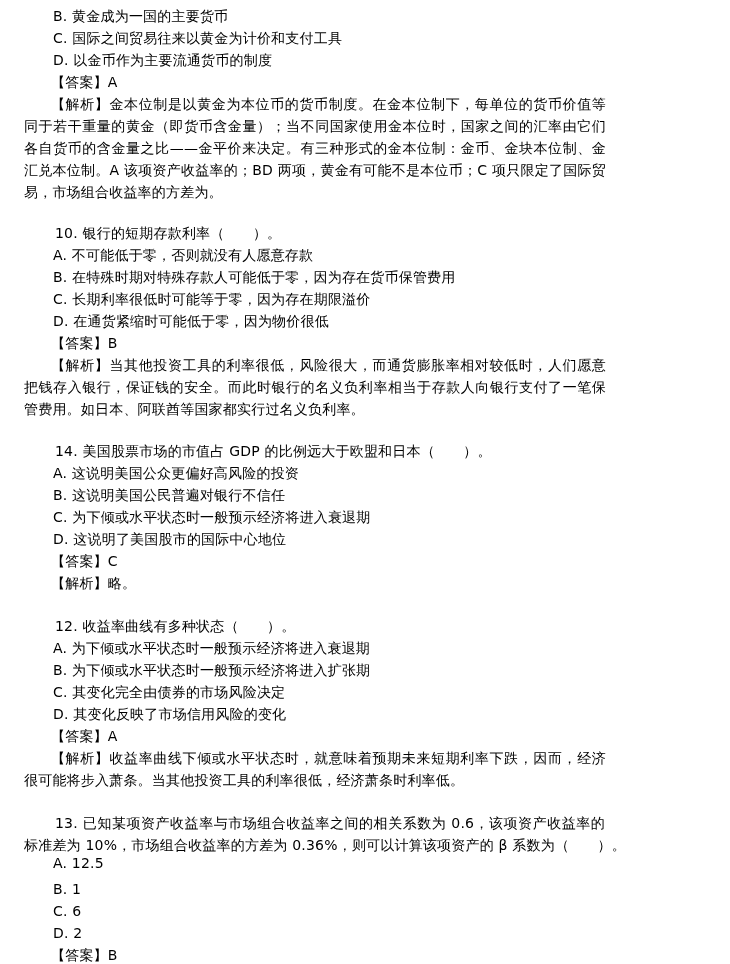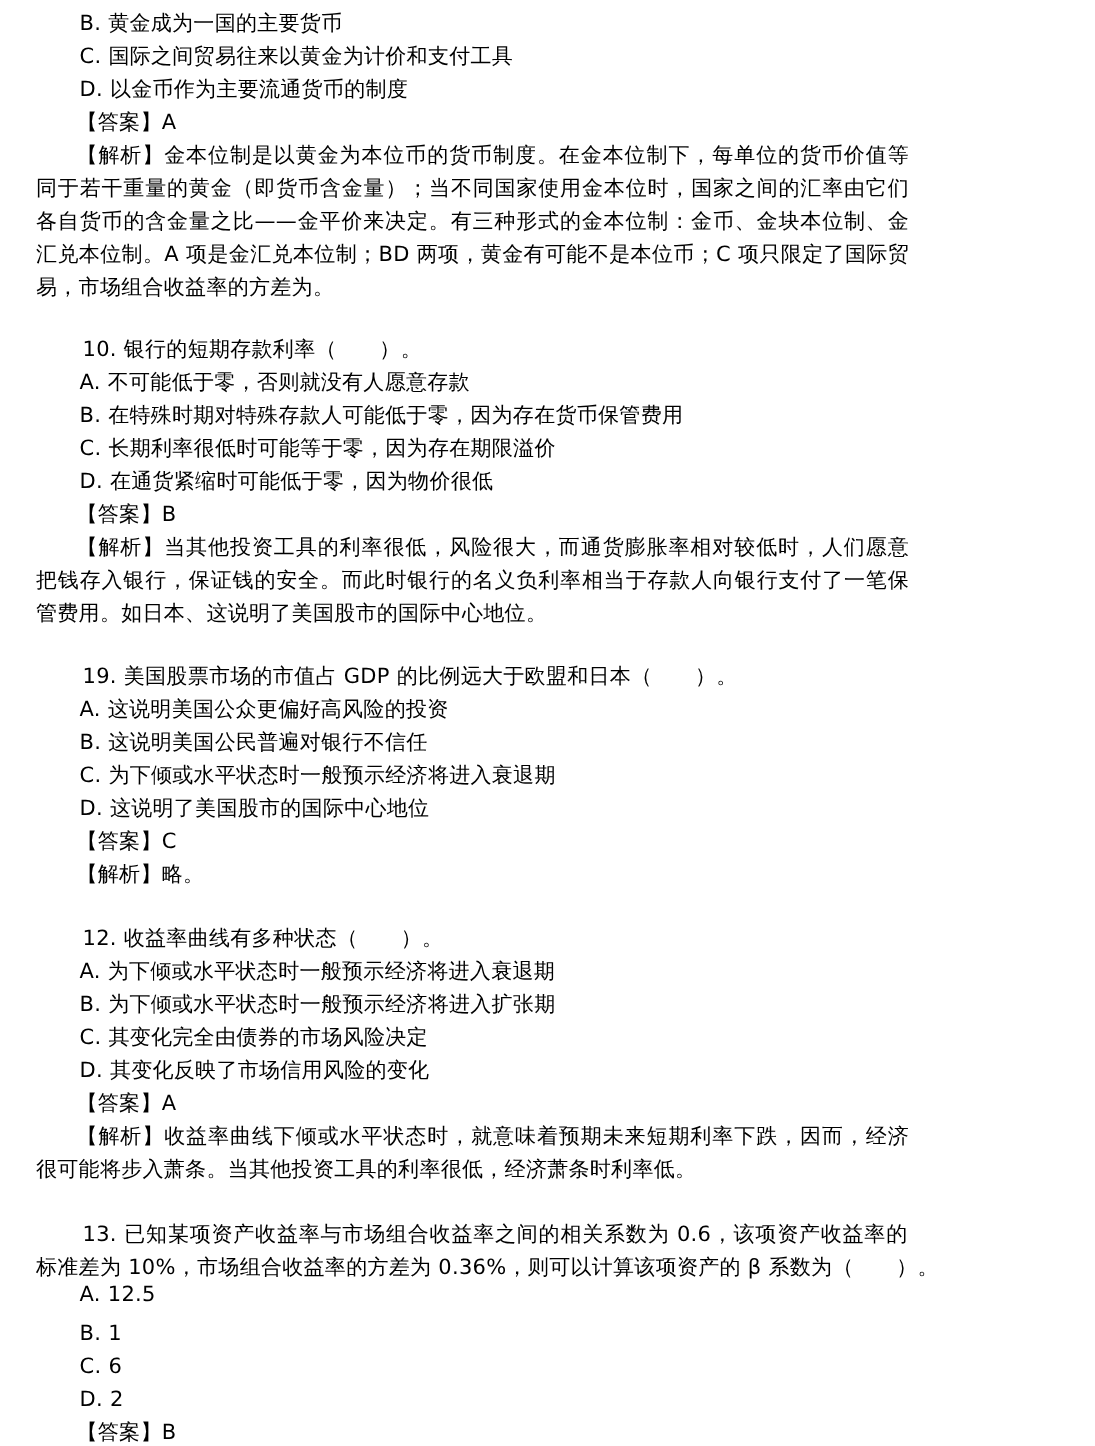--- a/index.html
+++ b/index.html
@@ -40,38 +40,38 @@
 <body>
 
 <div>
   <div class="line opt" style="top:5px;">B. 黄金成为一国的主要货币</div>
   <div class="line opt" style="top:27px;">C. 国际之间贸易往来以黄金为计价和支付工具</div>
   <div class="line opt" style="top:49px;">D. 以金币作为主要流通货币的制度</div>
   <div class="line ans" style="top:71px;">【答案】A</div>
   <div class="line para-first justify" style="top:93px;">【解析】金本位制是以黄金为本位币的货币制度。在金本位制下，每单位的货币价值等</div>
   <div class="line para-cont justify" style="top:115px;">同于若干重量的黄金（即货币含金量）；当不同国家使用金本位时，国家之间的汇率由它们</div>
   <div class="line para-cont justify" style="top:137px;">各自货币的含金量之比——金平价来决定。有三种形式的金本位制：金币、金块本位制、金</div>
-  <div class="line para-cont justify" style="top:159px;">汇兑本位制。A 项是金汇兑本位制；BD 两项，黄金有可能不是本位币；C 项只限定了国际贸</div>
+  <div class="line para-cont justify" style="top:159px;">汇兑本位制。A 该项资产收益率的；BD 两项，黄金有可能不是本位币；C 项只限定了国际贸</div>
   <div class="line para-cont" style="top:181px;">易，市场组合收益率的方差为。</div>
 </div>
 
 <div>
   <div class="line qnum" style="top:222px;">10. 银行的短期存款利率（　　）。</div>
   <div class="line opt" style="top:244px;">A. 不可能低于零，否则就没有人愿意存款</div>
   <div class="line opt" style="top:266px;">B. 在特殊时期对特殊存款人可能低于零，因为存在货币保管费用</div>
   <div class="line opt" style="top:288px;">C. 长期利率很低时可能等于零，因为存在期限溢价</div>
   <div class="line opt" style="top:310px;">D. 在通货紧缩时可能低于零，因为物价很低</div>
   <div class="line ans" style="top:332px;">【答案】B</div>
   <div class="line para-first justify" style="top:354px;">【解析】当其他投资工具的利率很低，风险很大，而通货膨胀率相对较低时，人们愿意</div>
   <div class="line para-cont justify" style="top:376px;">把钱存入银行，保证钱的安全。而此时银行的名义负利率相当于存款人向银行支付了一笔保</div>
-  <div class="line para-cont" style="top:398px;">管费用。如日本、这说明了美国股市的国际中心地位。</div>
+  <div class="line para-cont" style="top:398px;">管费用。如日本、阿联酋等国家都实行过名义负利率。</div>
 </div>
 
 <div>
-  <div class="line qnum" style="top:440px;">19. 美国股票市场的市值占 GDP 的比例远大于欧盟和日本（　　）。</div>
+  <div class="line qnum" style="top:440px;">14. 美国股票市场的市值占 GDP 的比例远大于欧盟和日本（　　）。</div>
   <div class="line opt" style="top:462px;">A. 这说明美国公众更偏好高风险的投资</div>
   <div class="line opt" style="top:484px;">B. 这说明美国公民普遍对银行不信任</div>
   <div class="line opt" style="top:506px;">C. 为下倾或水平状态时一般预示经济将进入衰退期</div>
   <div class="line opt" style="top:528px;">D. 这说明了美国股市的国际中心地位</div>
   <div class="line ans" style="top:550px;">【答案】C</div>
   <div class="line ans" style="top:572px;">【解析】略。</div>
 </div>
 
 <div>
   <div class="line qnum" style="top:615px;">12. 收益率曲线有多种状态（　　）。</div>

